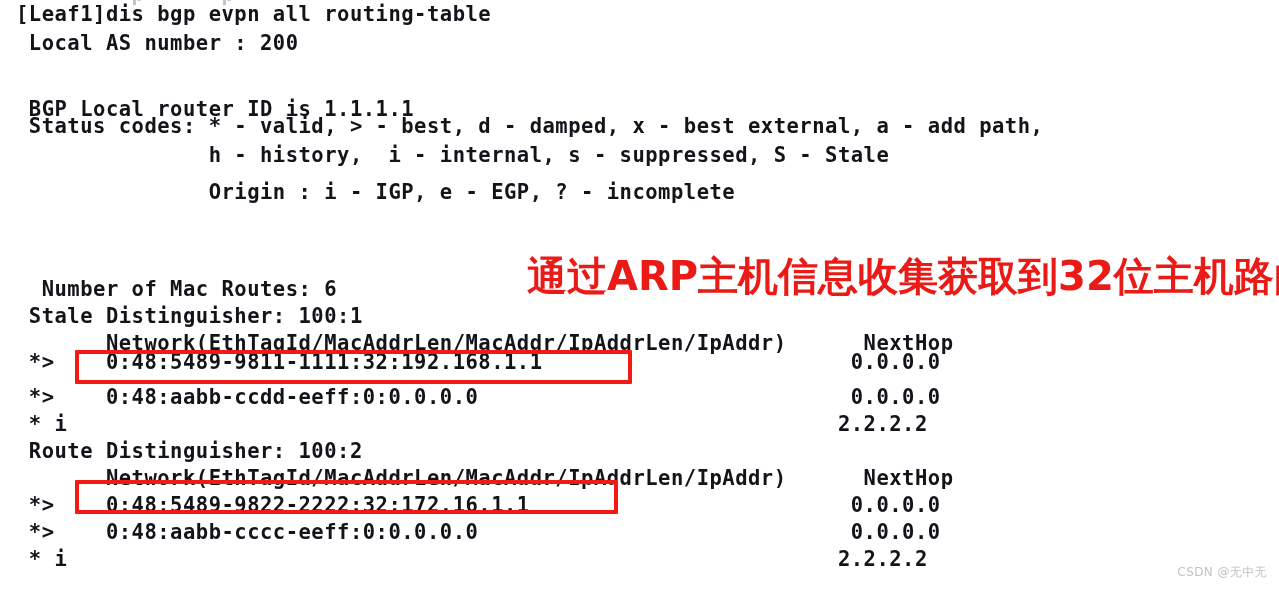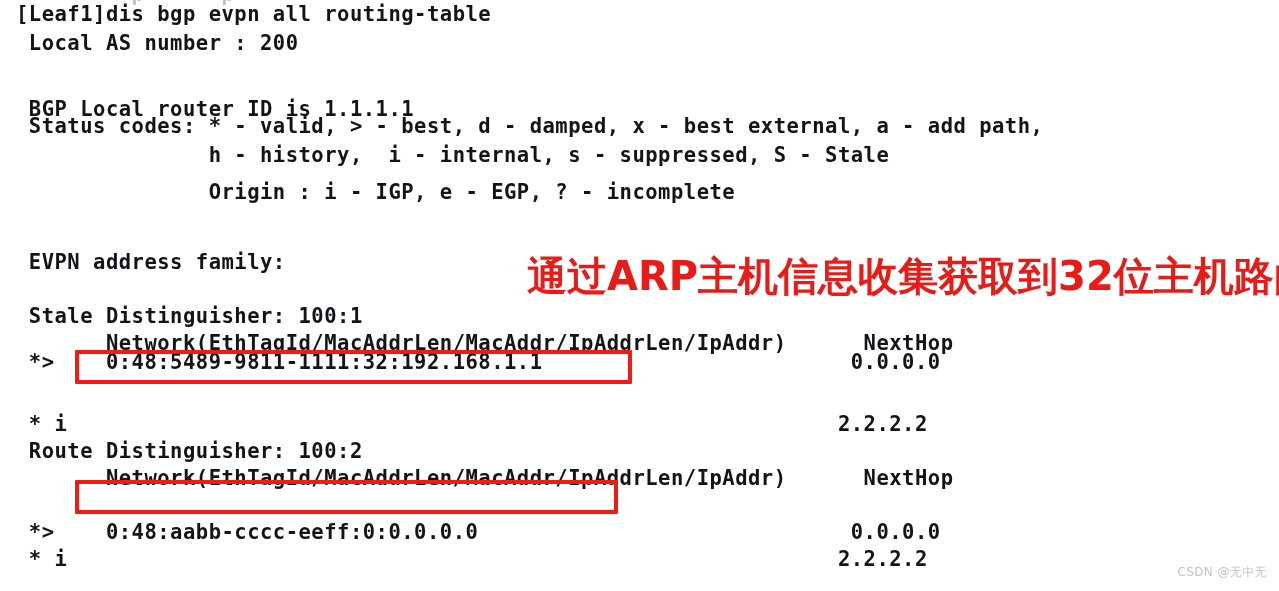--- a/index.html
+++ b/index.html
@@ -106,27 +106,29 @@
 
     <div class="tline" style="top: 2px;">[Leaf1]dis bgp evpn all routing-table</div>
     <div class="tline" style="top: 31px;"> Local AS number : 200</div>
     <div class="tline" style="top: 60px;"></div>
     <div class="tline" style="top: 85px; margin-top: 12px;"> BGP Local router ID is 1.1.1.1</div>
     <div class="tline" style="top: 143px;">               h - history,  i - internal, s - suppressed, S - Stale</div>
     <div class="tline" style="top: 114px;"> Status codes: * - valid, &gt; - best, d - damped, x - best external, a - add path,</div>
     <div class="tline" style="top: 180px;">               Origin : i - IGP, e - EGP, ? - incomplete</div>
     <div class="tline" style="top: 201px;"></div>
     <div class="tline" style="top: 224px;"></div>
-    <div class="tline" style="top: 250px;"> EVPN address family:</div>
+    <div class="tline" style="top: 277px;">  Number of Mac Routes: 6</div>
     <div class="tline" style="top: 304px;"> Stale Distinguisher: 100:1</div>
     <div class="tline" style="top: 331px;">       Network(EthTagId/MacAddrLen/MacAddr/IpAddrLen/IpAddr)      NextHop</div>
     <div class="tline" style="top: 350px;"> *&gt;    0:48:5489-9811-1111:32:192.168.1.1                        0.0.0.0</div>
+    <div class="tline" style="top: 385px;"> *&gt;    0:48:aabb-ccdd-eeff:0:0.0.0.0                             0.0.0.0</div>
     <div class="tline" style="top: 412px;"> * i                                                            2.2.2.2</div>
     <div class="tline" style="top: 439px;"> Route Distinguisher: 100:2</div>
     <div class="tline" style="top: 466px;">       Network(EthTagId/MacAddrLen/MacAddr/IpAddrLen/IpAddr)      NextHop</div>
+    <div class="tline" style="top: 493px;"> *&gt;    0:48:5489-9822-2222:32:172.16.1.1                         0.0.0.0</div>
     <div class="tline" style="top: 520px; text-align: right;"> *&gt;    0:48:aabb-cccc-eeff:0:0.0.0.0                             0.0.0.0</div>
     <div class="tline" style="top: 547px;"> * i                                                            2.2.2.2</div>
 
   </div>
 
   <div id="annotation" style="color: rgb(234, 27, 23);">通过ARP主机信息收集获取到32位主机路由</div>
 
   <div class="redbox" style="left: 75px; top: 350px; width: 557px; height: 34px; border-color: rgb(242, 26, 19);"></div>
   <div class="redbox" style="left: 75px; top: 480px; width: 543px; height: 34px; border-color: rgb(242, 26, 19);"></div>
 

